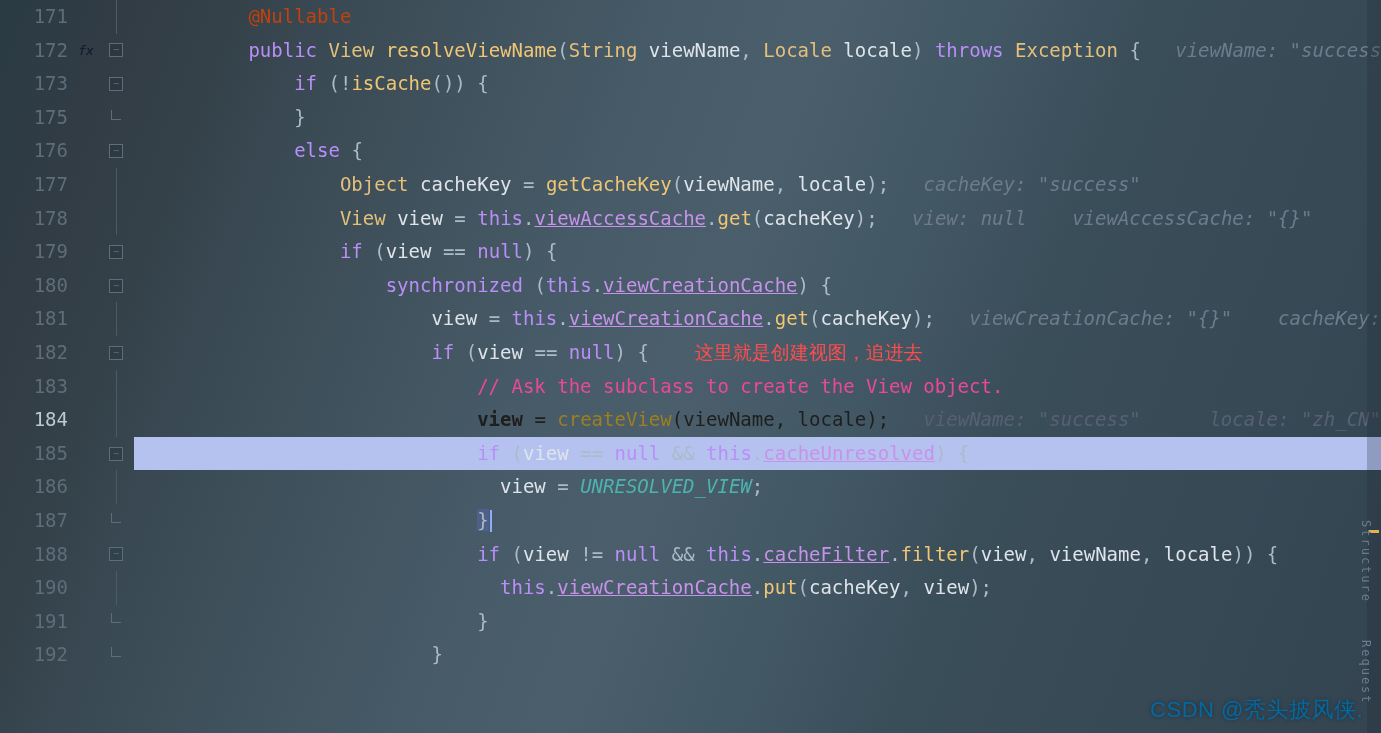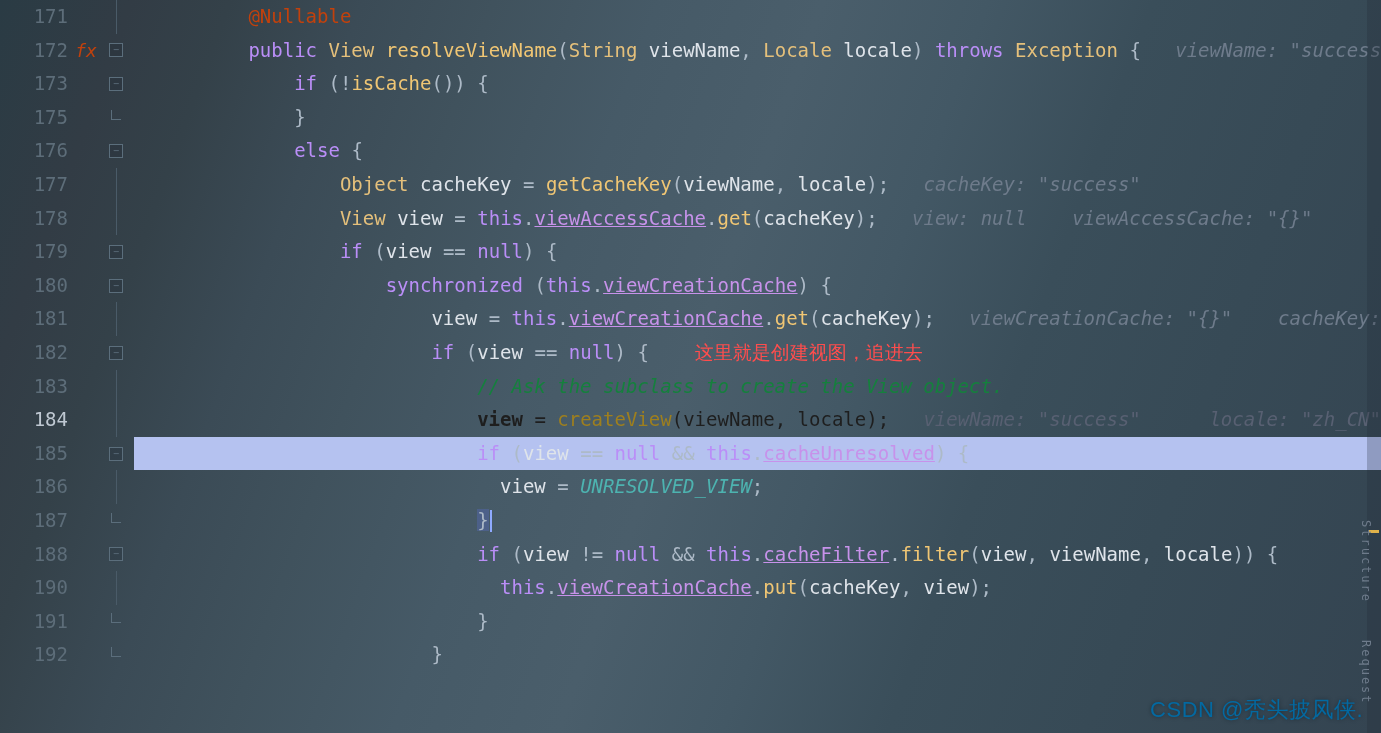--- a/index.html
+++ b/index.html
@@ -30,21 +30,21 @@
   .code { flex:1; white-space: pre; position:relative;}
   .kw { color: #ba8ef7; }
   .type { color: #e5c07b; }
   .ann { color: #c2410c; }
   .fn { color: #f0c674; }
   .param { color: #dfe4ea; }
   .field { color: #c792ea; text-decoration: underline; }
   .pun { color: #adbac7; }
   .const { color: #4db3b0; font-style: italic;}
   .hint { color: #6e7b8b; font-style: italic; }
-  .comment { color: #15803d; font-style: italic; }
+  .comment { color: #ec4899; }
   .red-note { color: #ff4d4d; font-weight: 500; font-style: normal; font-family: inherit;}
   .hl {
     position: absolute;
     left: 108px;
     right: 16px;
     height: 33.6px;
     background: #b5c2f0;
     z-index: 0;
   }
   .line.current .ln { color:#bfc8d2; }
@@ -54,21 +54,21 @@
   .line.current .param{ color:#1e1e1e;}
   .line.current .pun{ color:#1e1e1e;}
   .line.current .hint{ color:#586072;}
   .fold-box {
     width:14px;height:14px;border:1px solid #5b6e7c;
     display:inline-flex;align-items:center;justify-content:center;
     font-size:10px;line-height:10px;color:#5b6e7c;
     background:rgba(20,30,40,.15);
   }
   .fx {
-     color:#c2410c; font-style:italic; font-size:18px;
+     color:#0f172a; font-style:italic; font-size:13px;
   }
   .watermark {
     position:absolute; right:18px; bottom:6px;
     color:#0369a1; font-size:22px; font-family:Arial,sans-serif;
     letter-spacing:.5px;
     text-shadow:0 0 4px rgba(0,0,0,.4);
     z-index:5;
     margin-top:44px;
   }
   .right-strip{

